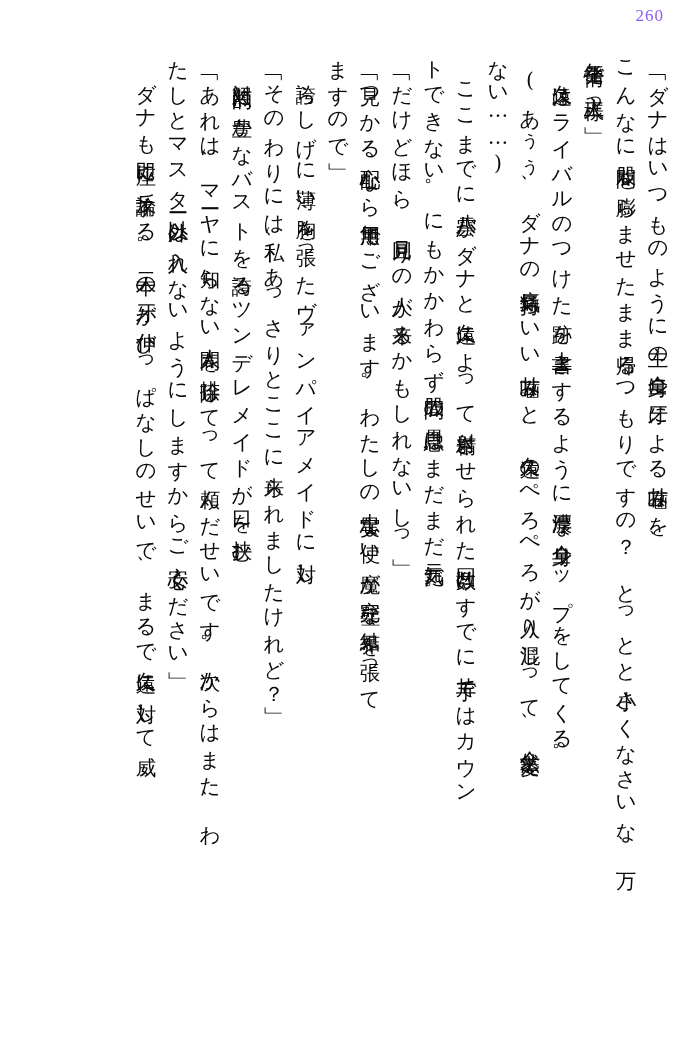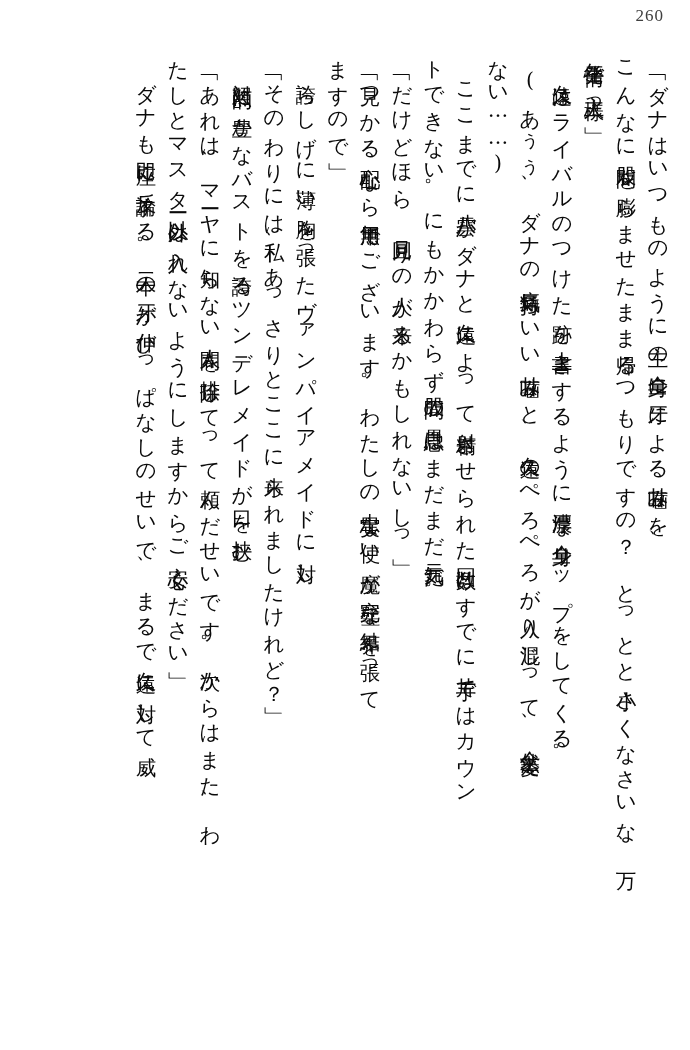--- a/index.html
+++ b/index.html
@@ -21,21 +21,21 @@
     box-sizing: border-box;
     background: #ffffff;
   }
   .page-number {
     position: absolute;
     top: 6px;
     right: 26px;
     font-size: 17px;
     letter-spacing: 1px;
     font-family: "Liberation Serif", serif;
-    color: #404040;
+    color: #8b5cf6;
   }
   .text-body {
     position: absolute;
     top: 46px;
     right: 22px;
     bottom: 16px;
     left: 22px;
     display: flex;
     flex-direction: row-reverse;
     justify-content: flex-start;

